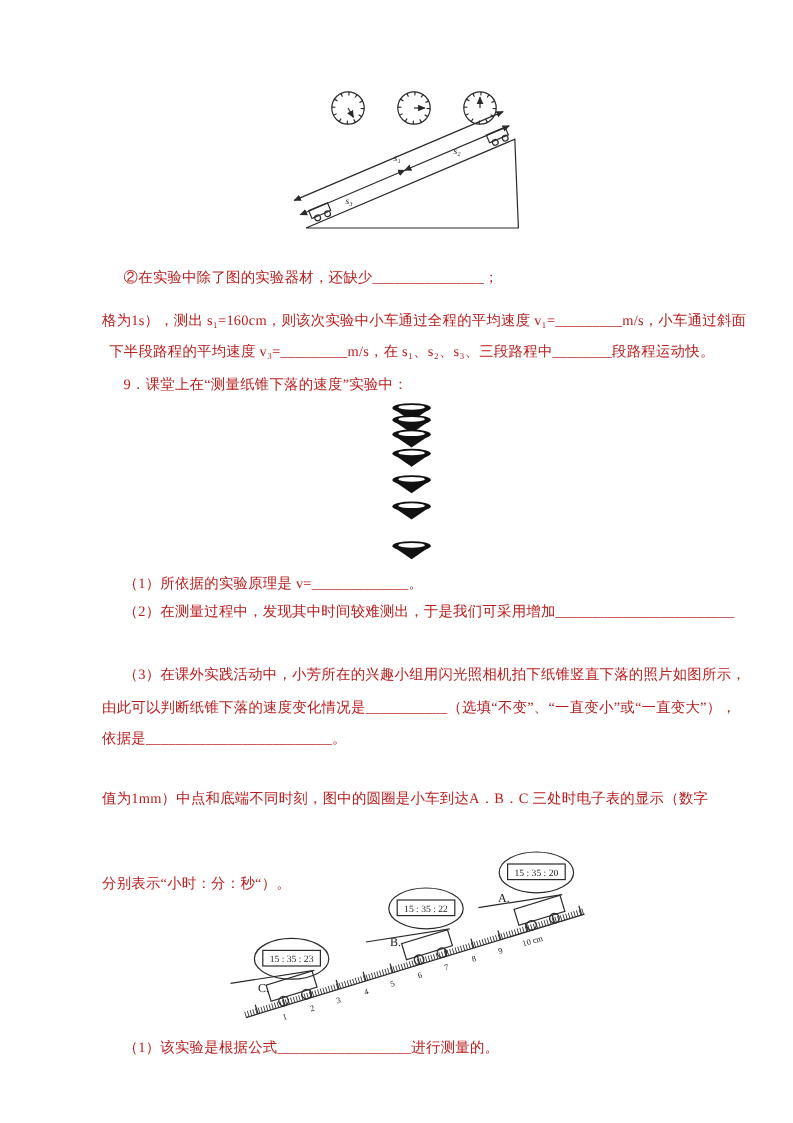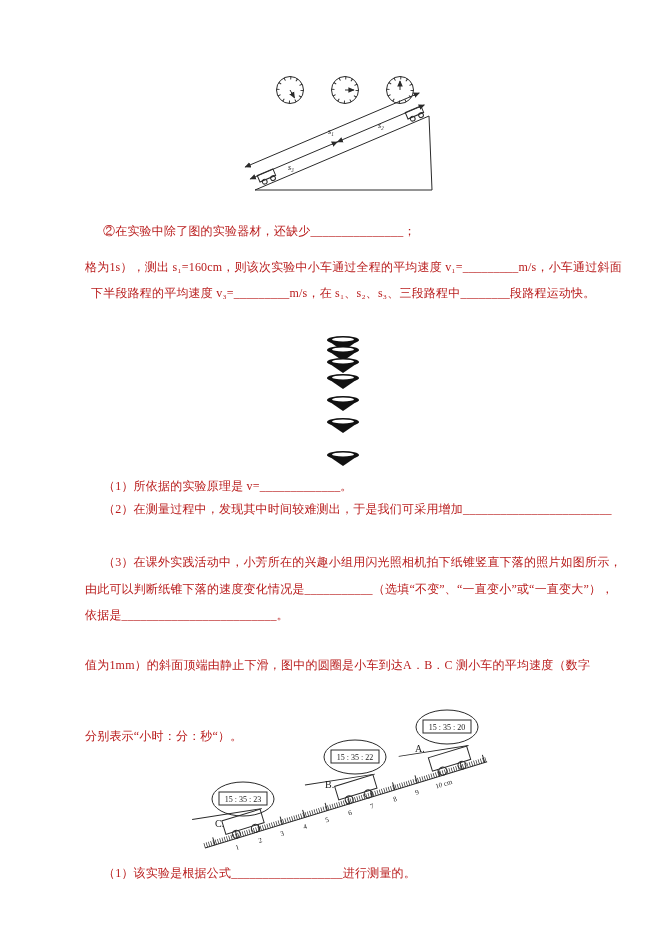--- a/index.html
+++ b/index.html
@@ -76,20 +76,21 @@
 
     <text x="98" y="66" font-size="8" font-style="italic">s₁</text>
     <text x="148" y="60" font-size="8" font-style="italic">s₂</text>
     <text x="58" y="102" font-size="8" font-style="italic">s₃</text>
   </svg>
 
   <div class="tl" style="left:103px;top:223px;">②在实验中除了图的实验器材，还缺少_______________；</div>
   <div class="tl" style="left:85px;top:259px;">格为1s），测出 s₁=160cm，则该次实验中小车通过全程的平均速度 v₁=_________m/s，小车通过斜面</div>
   <div class="tl" style="left:91px;top:285px;">下半段路程的平均速度 v₃=_________m/s，在 s₁、s₂、s₃、三段路程中________段路程运动快。</div>
 
+  <div class="tl" style="left:103px;top:312px;">9．课堂上在“测量纸锥下落的速度”实验中：</div>
 
   <svg style="left:300px;top:333px;" width="90" height="135" viewBox="0 0 90 135">
     <g transform="translate(43,9)">
       <polygon points="-16,-2 16,-2 0,9" fill="#111"></polygon>
         <ellipse cx="0" cy="-2" rx="16" ry="4" fill="#111"></ellipse>
         <ellipse cx="0" cy="-2.6" rx="11" ry="2" fill="#fff"></ellipse>
     </g>
     <g transform="translate(43,19)">
       <polygon points="-16,-2 16,-2 0,9" fill="#111"></polygon>
         <ellipse cx="0" cy="-2" rx="16" ry="4" fill="#111"></ellipse>
@@ -121,21 +122,21 @@
         <ellipse cx="0" cy="-2.6" rx="11" ry="2" fill="#fff"></ellipse>
     </g>
   </svg>
 
   <div class="tl" style="left:103px;top:478px;">（1）所依据的实验原理是 v=_____________。</div>
   <div class="tl" style="left:103px;top:501px;">（2）在测量过程中，发现其中时间较难测出，于是我们可采用增加________________________</div>
   <div class="tl" style="left:103px;top:554px;">（3）在课外实践活动中，小芳所在的兴趣小组用闪光照相机拍下纸锥竖直下落的照片如图所示，</div>
   <div class="tl" style="left:85px;top:607px;">依据是_________________________。</div>
   <div class="tl" style="left:85px;top:581px;">由此可以判断纸锥下落的速度变化情况是___________（选填“不变”、“一直变小”或“一直变大”），</div>
 
-  <div class="tl" style="left:85px;top:657px;">值为1mm）的斜面顶端由静止下滑，图中的圆圈是小车到达A．B．C 测小车的平均速度（数字</div>
+  <div class="tl" style="left:85px;top:657px;">值为1mm）中点和底端不同时刻，图中的圆圈是小车到达A．B．C 三处时电子表的显示（数字</div>
   <div class="tl" style="left:85px;top:684px;margin-top:44px;">分别表示“小时：分：秒“）。</div>
 
   <svg style="left:90px;top:700px;" width="430" height="170" viewBox="0 0 430 170">
 
     <g transform="translate(115,148) rotate(-17)">
 
       <line class="figline" x1="0" y1="0" x2="295" y2="0"></line>
 
       <line x1="0" y1="-2.5" x2="295" y2="-2.5" stroke="#2a2a2a" stroke-width="5" stroke-dasharray="0.7 1.65"></line>
 

